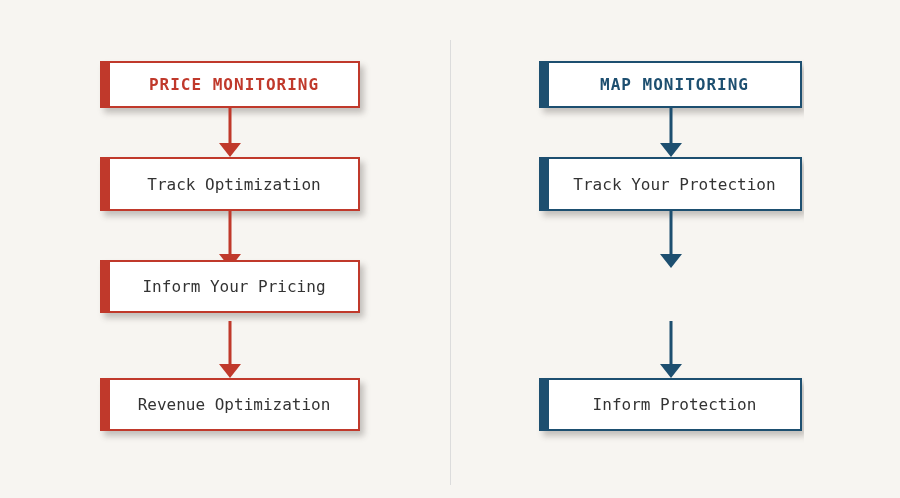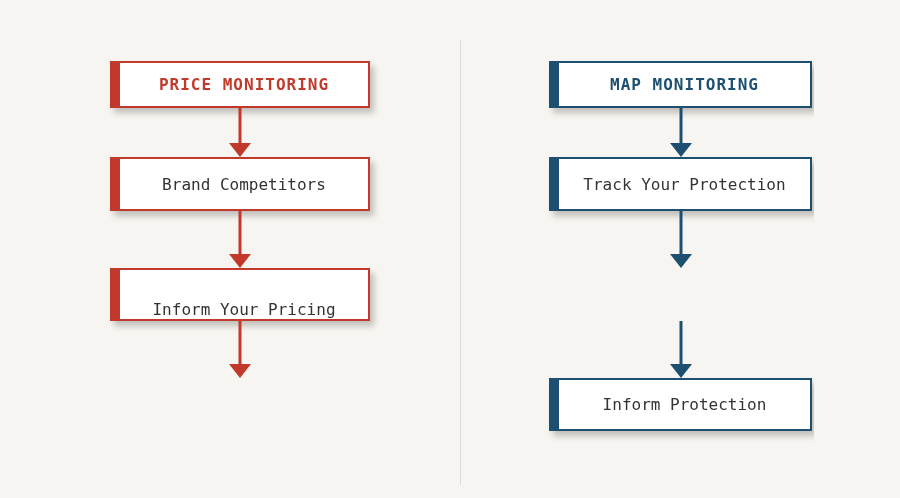--- a/index.html
+++ b/index.html
@@ -10,21 +10,20 @@
     width: 900px;
     height: 498px;
     background: var(--background, #f7f5f1);
     font-family: "DejaVu Sans Mono", "Liberation Mono", monospace;
   }
   .canvas {
     position: relative;
     width: 804px;
     height: 498px;
     overflow: hidden;
-    margin-left: 10px;
   }
   .divider {
     position: absolute;
     left: 450px;
     top: 40px;
     width: 1px;
     height: 445px;
     background: var(--divider, #dcdcdc);
   }
   .column {
@@ -55,21 +54,21 @@
     white-space: nowrap;
   }
   .box.header span {
     font-weight: bold;
     color: var(--accent);
     letter-spacing: 1px;
   }
 
   .pos0 { top: 61px;  height: 47px; }
   .pos1 { top: 157px; height: 54px; }
-  .pos2 { top: 268px; height: 53px; align-items: flex-end; }
+  .pos2 { top: 260px; height: 53px; }
   .pos3 { top: 378px; height: 53px; }
 
   .arrow {
     position: absolute;
     left: 0;
     right: 0;
   }
   .arr0 { top: 108px; height: 49px; }
   .arr1 { top: 211px; height: 57px; }
   .arr2 { top: 321px; height: 57px; }
@@ -104,32 +103,35 @@
 
   <section class="column left red">
     <div class="box header red pos0">
       <span>PRICE MONITORING</span>
     </div>
     <div class="arrow red arr0">
       <i class="line"></i>
       <i class="head"></i>
     </div>
     <div class="box red pos1">
-      <span>Brand Competitors</span>
+      <span>Track Optimization</span>
     </div>
     <div class="arrow red arr1">
       <i class="line"></i>
       <i class="head"></i>
     </div>
     <div class="box red pos2">
       <span>Inform Your Pricing</span>
     </div>
     <div class="arrow red arr2">
       <i class="line"></i>
       <i class="head"></i>
+    </div>
+    <div class="box red pos3">
+      <span>Revenue Optimization</span>
     </div>
   </section>
 
   <section class="column right blue">
     <div class="box header blue pos0">
       <span>MAP MONITORING</span>
     </div>
     <div class="arrow blue arr0">
       <i class="line"></i>
       <i class="head"></i>

